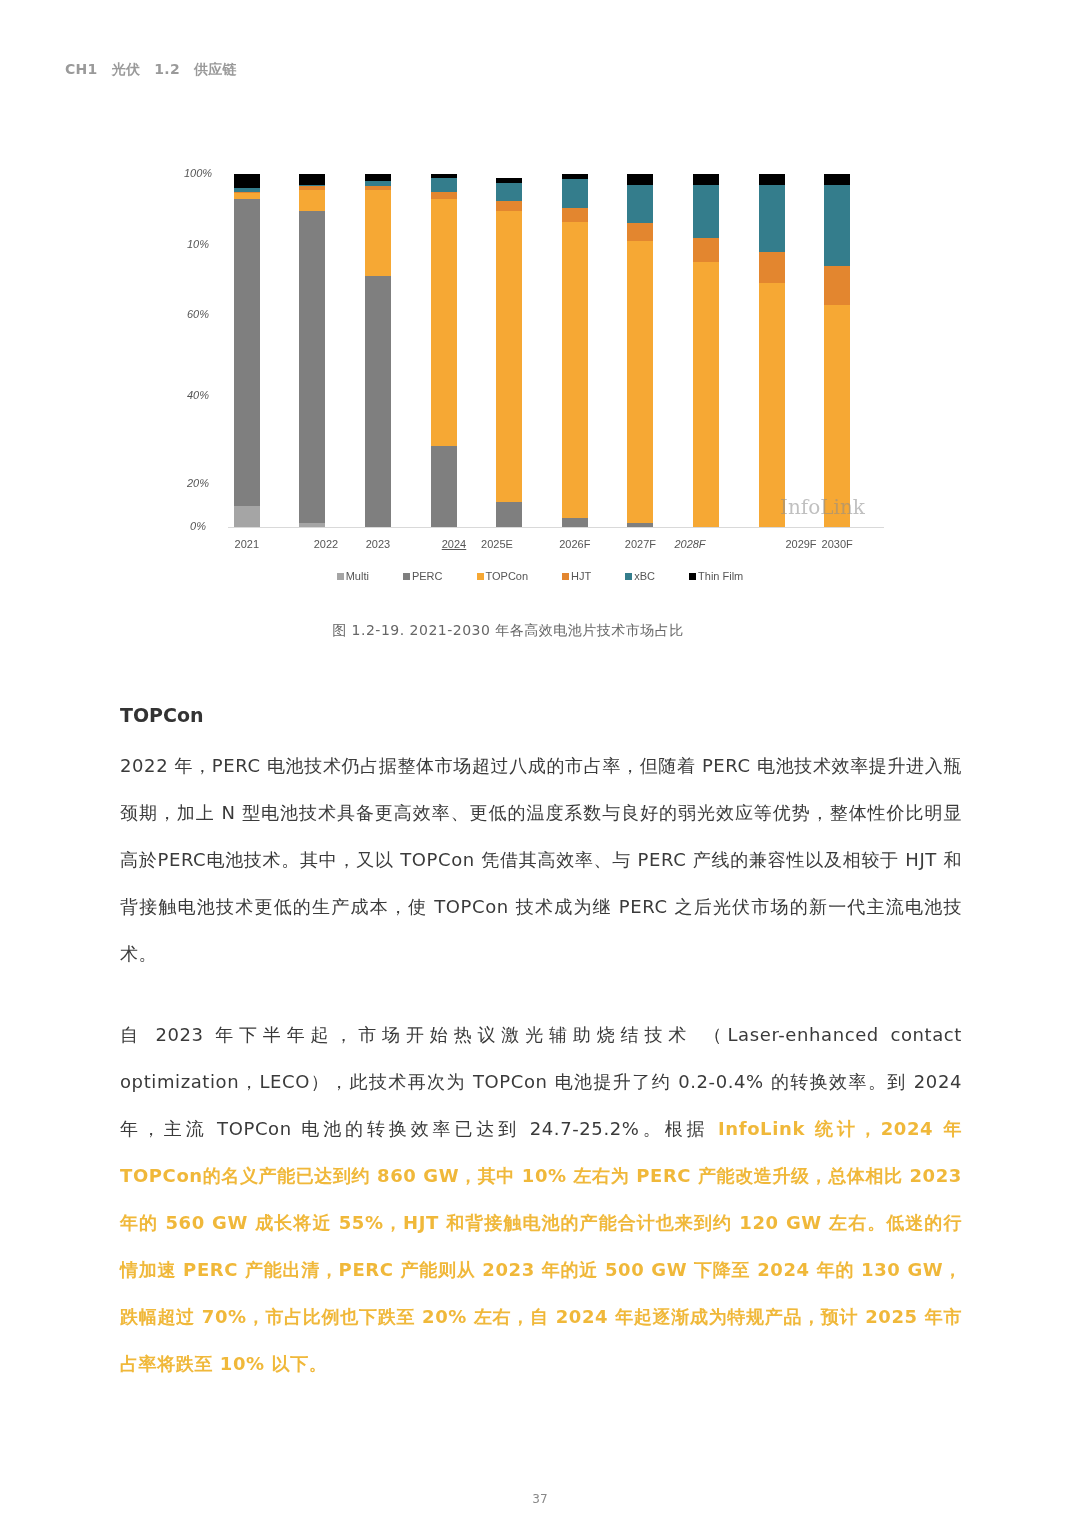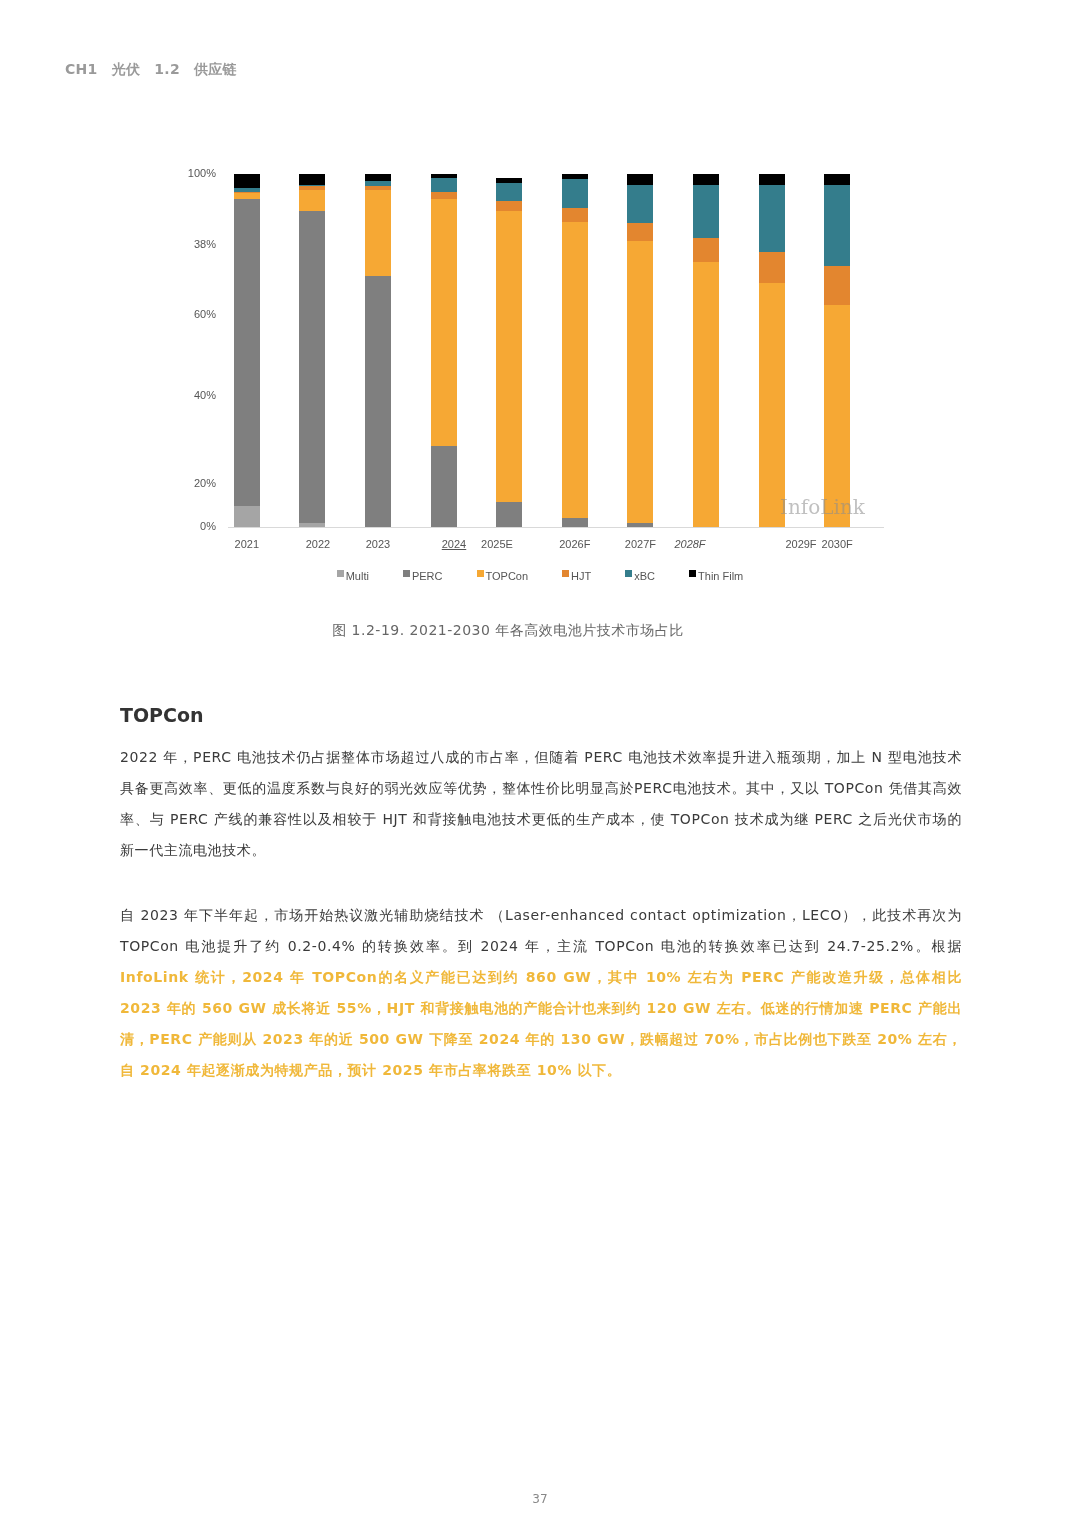--- a/index.html
+++ b/index.html
@@ -1,33 +1,33 @@
 <!DOCTYPE html>
 <html><head>
 <meta charset="utf-8">
 <style>
   html, body { margin: 0; padding: 0; background: #ffffff; }
   body { width: 1080px; height: 1527px; position: relative; font-family: "DejaVu Sans", sans-serif; color: #3a3a3a; overflow: hidden; }
   .header { position: absolute; left: 65px; top: 61px; font-size: 14px; font-weight: bold; color: #9a9a9a; letter-spacing: 0.3px; }
   .header span { margin-right: 14px; }
   .chart { position: absolute; left: 180px; top: 160px; width: 720px; height: 440px; }
-  .ytick { position: absolute; left: 0; width: 36px; text-align: right; font-family: "Liberation Sans", sans-serif; font-size: 11px; color: #555; }
+  .ytick { position: absolute; left: 0; width: 36px; text-align: center; font-family: "Liberation Sans", sans-serif; font-size: 11px; color: #555; font-style: italic; }
   .plot { position: absolute; left: 48px; top: 14px; width: 656px; height: 353px; }
   .baseline { position: absolute; left: 48px; top: 367px; width: 656px; height: 1px; background: #d9d9d9; }
   .bar { position: absolute; bottom: 0; width: 26px; display: flex; flex-direction: column-reverse; }
   .seg { width: 100%; }
   .xtick { position: absolute; top: 378px; width: 60px; text-align: center; font-family: "Liberation Sans", sans-serif; font-size: 11px; color: #555; }
   .legend { position: absolute; top: 410px; left: 0; width: 720px; display: flex; justify-content: center; gap: 34px; font-family: "Liberation Sans", sans-serif; font-size: 11px; color: #555; }
-  .legend-item { display: flex; align-items: flex-start; }
+  .legend-item { display: flex; align-items: center; }
   .swatch { width: 7px; height: 7px; display: inline-block; margin-right: 2px; }
   .watermark { position: absolute; left: 600px; top: 335px; font-family: "DejaVu Serif", serif; font-size: 20px; color: rgba(140,140,140,0.55); }
   .caption { position: absolute; left: 0; width: 1016px; top: 622px; text-align: center; font-size: 14px; color: #666; letter-spacing: 0.5px; }
   .content { position: absolute; left: 120px; top: 700px; width: 842px; }
   .section-title { font-size: 19px; font-weight: bold; color: #333; margin-bottom: 4px; line-height: 30px; }
-  .para { font-size: 14px; line-height: 31px; text-align: justify; color: #3a3a3a; margin: 12px 0 34px 0; letter-spacing: 0.6px; }
+  .para { font-size: 18px; line-height: 47px; text-align: justify; color: #3a3a3a; margin: 12px 0 34px 0; letter-spacing: 0.6px; }
   .highlight { color: #f0b83a; font-weight: bold; }
   .page-number { position: absolute; left: 0; width: 1080px; top: 1492px; text-align: center; font-size: 12px; color: #888; }
 </style>
 </head>
 <body>
 
 <div class="header">
   <span>CH1</span><span>光伏</span><span>1.2</span><span>供应链</span>
 </div>
 
@@ -102,26 +102,26 @@
         <div class="seg" style="height: 81.19px; background: rgb(52, 125, 140);"></div>
         <div class="seg" style="height: 10.59px; background: rgb(0, 0, 0);"></div>
       </div>
     </div>
   <div class="baseline"></div>
   <div id="yticks">
       <div class="ytick" style="top: 360px;">0%</div>
       <div class="ytick" style="top: 289.4px; margin-top: 28px;">20%</div>
       <div class="ytick" style="top: 229px;">40%</div>
       <div class="ytick" style="top: 148.2px;">60%</div>
-      <div class="ytick" style="top: 77.6px;">38%</div>
+      <div class="ytick" style="top: 77.6px;">10%</div>
       <div class="ytick" style="top: 7px;">100%</div>
     </div>
   <div id="xticks">
       <div class="xtick" style="left: 36.8px;">2021</div>
-      <div class="xtick" style="left: 108px;">2022</div>
+      <div class="xtick" style="left: 116px;">2022</div>
       <div class="xtick" style="left: 168px;">2023</div>
       <div class="xtick" style="left: 244px; text-decoration: underline;">2024</div>
       <div class="xtick" style="left: 287px;">2025E</div>
       <div class="xtick" style="left: 364.8px;">2026F</div>
       <div class="xtick" style="left: 430.4px;">2027F</div>
       <div class="xtick" style="left: 480px; font-style: italic;">2028F</div>
       <div class="xtick" style="left: 591px;">2029F</div>
       <div class="xtick" style="left: 627.2px;">2030F</div>
     </div>
   <div class="legend" id="legend">

